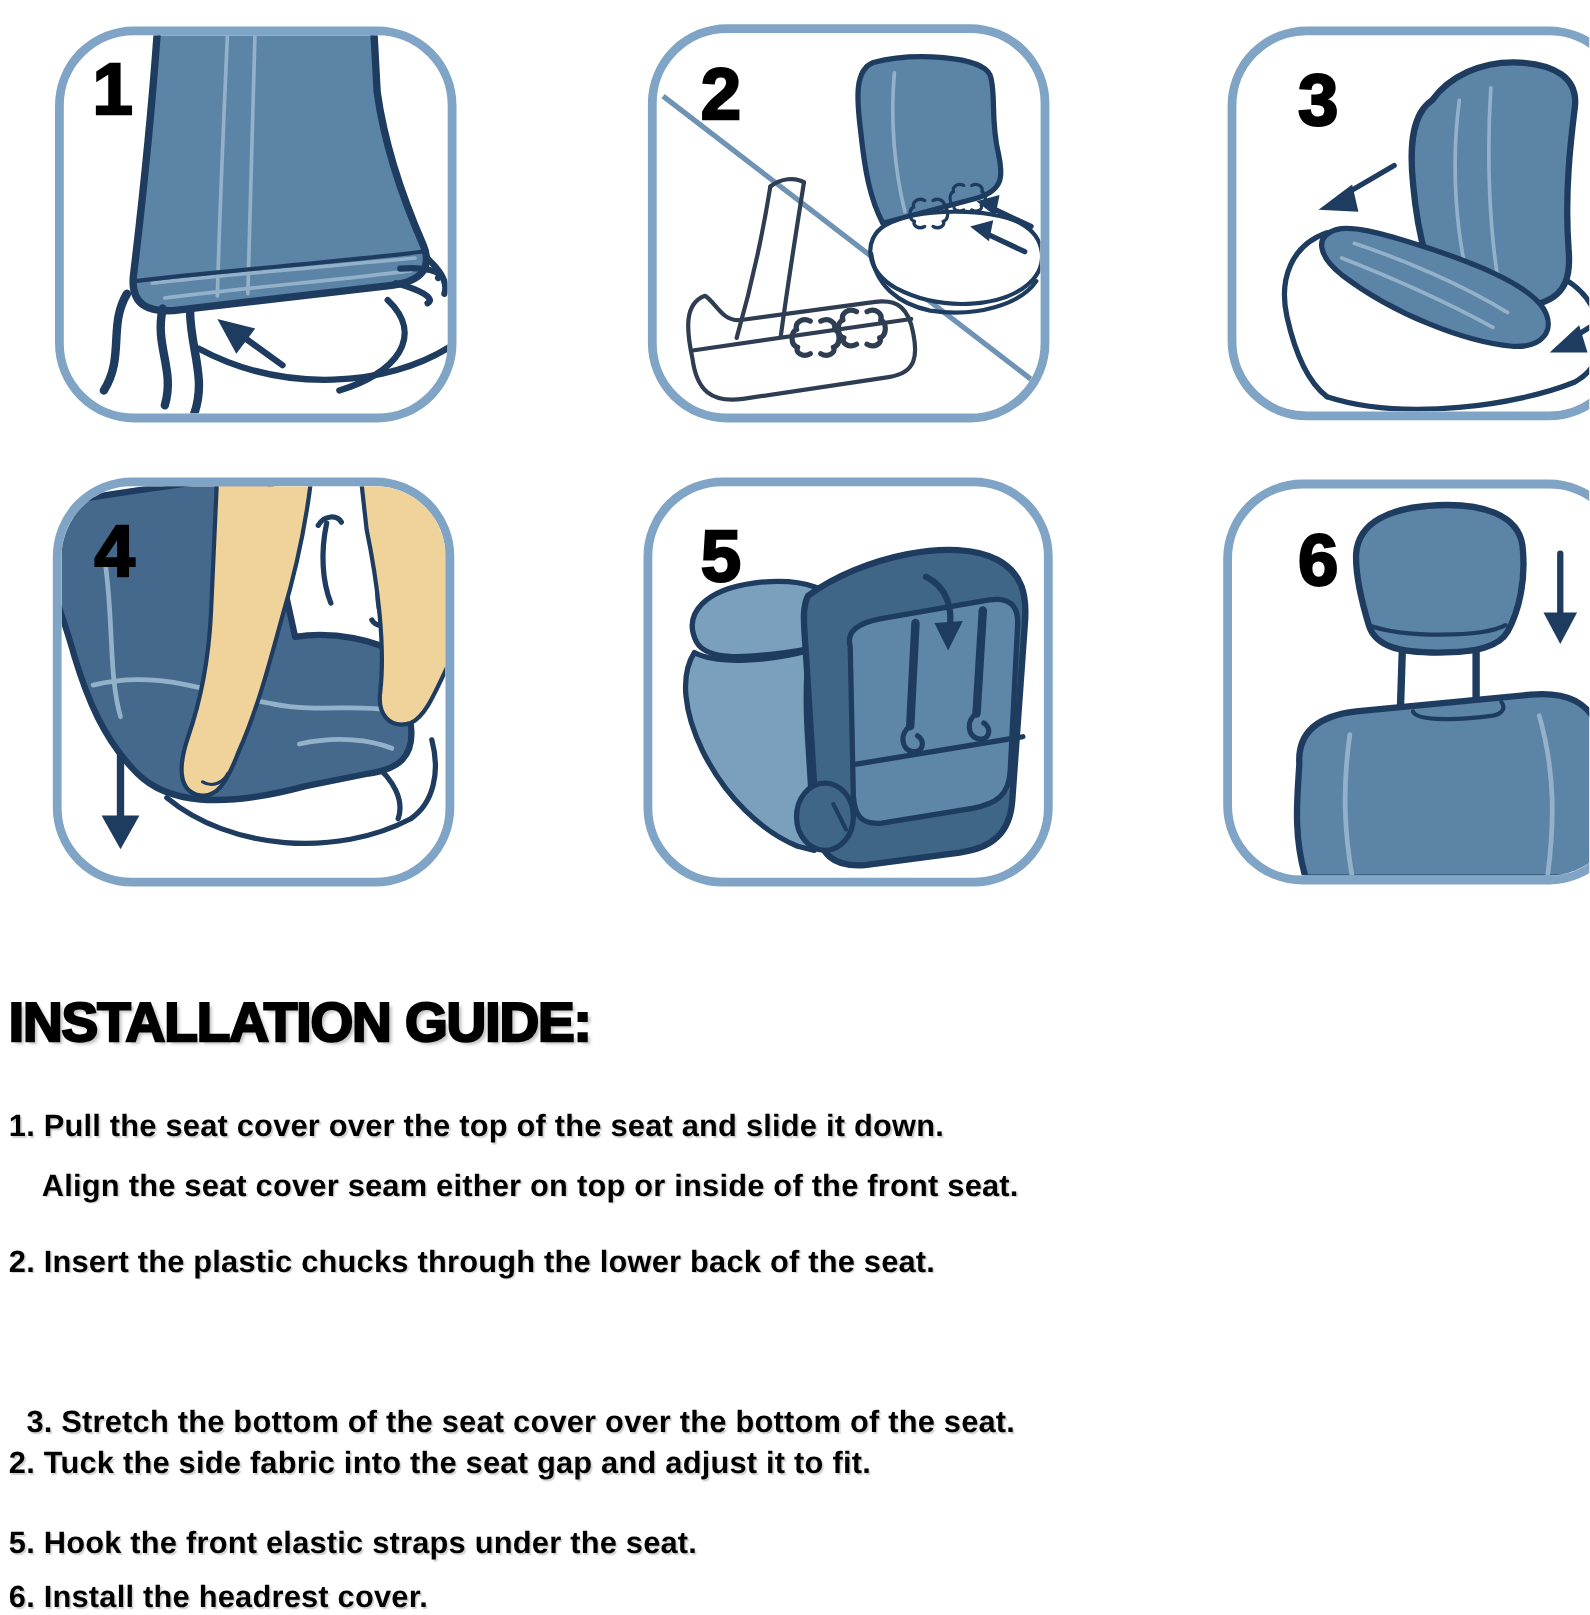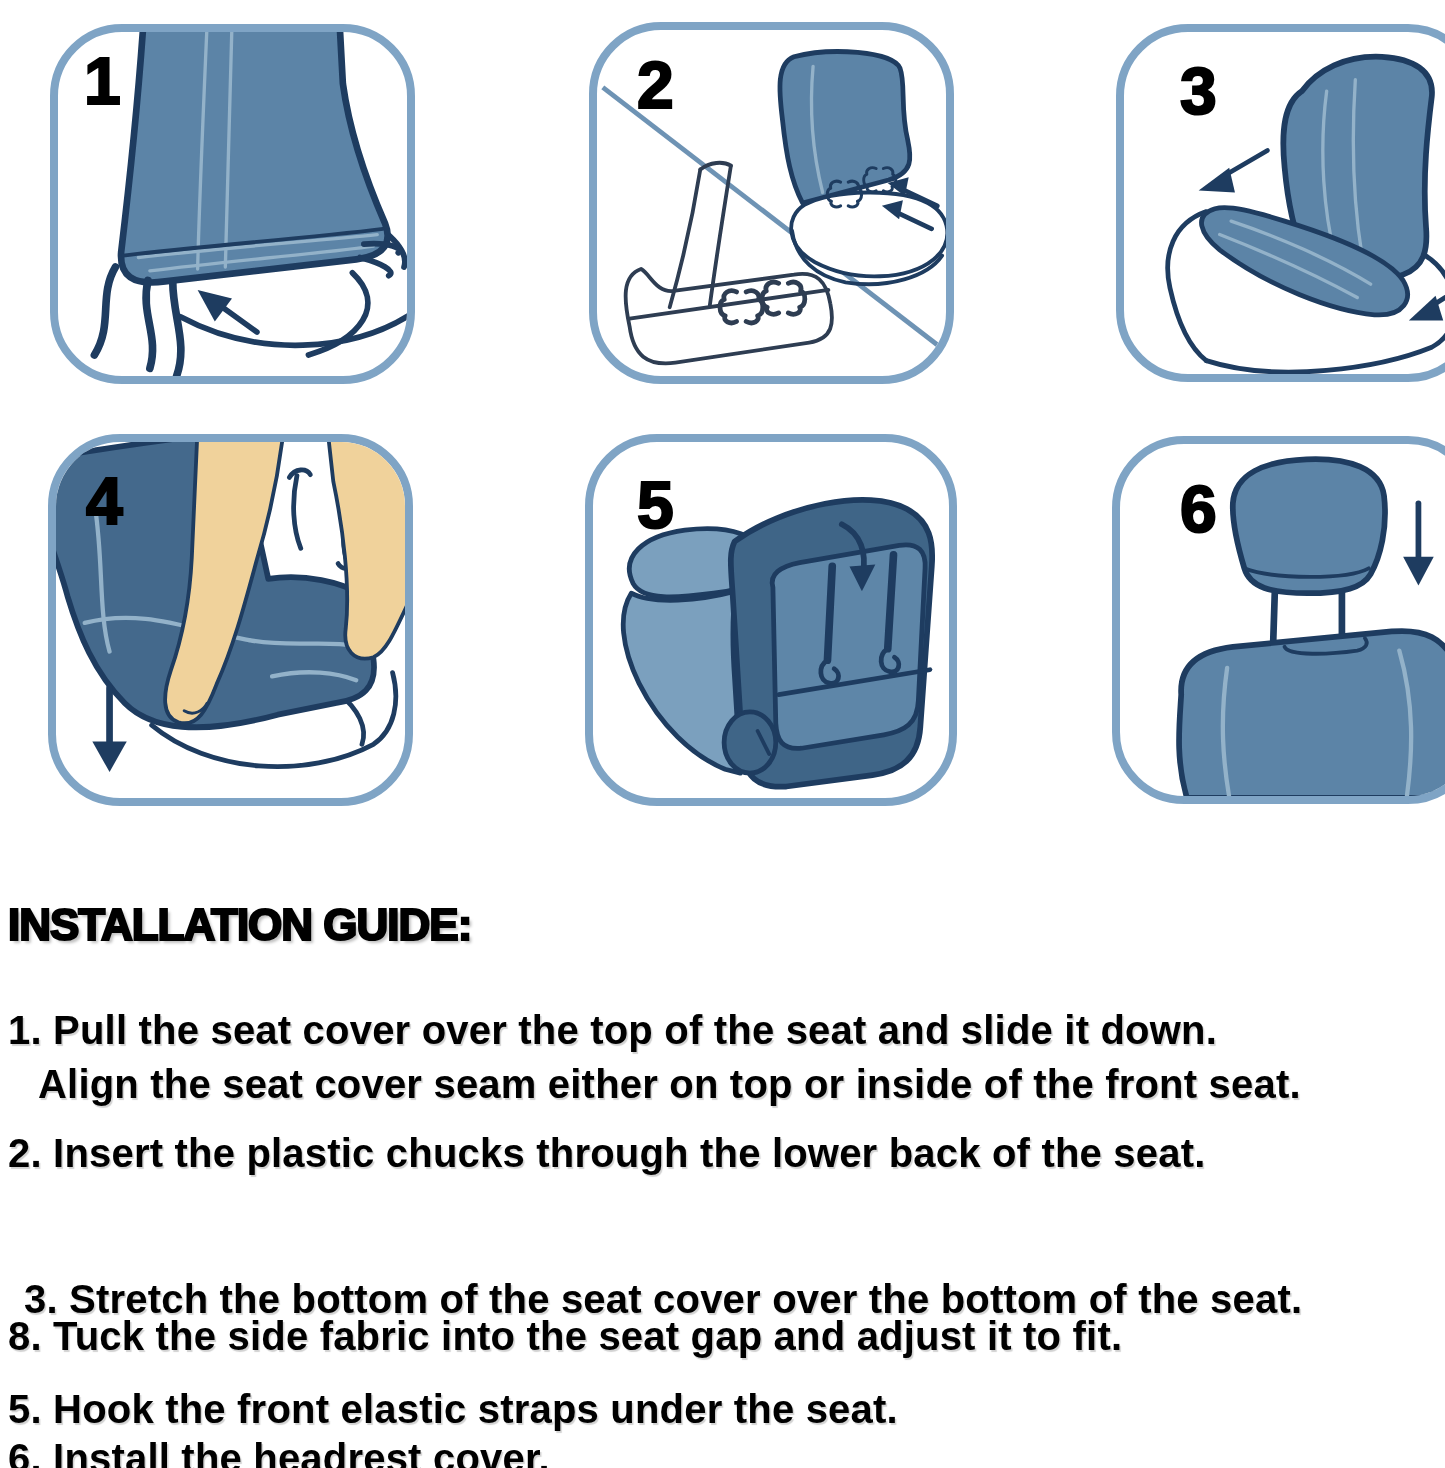--- a/index.html
+++ b/index.html
@@ -31,24 +31,24 @@
   .ln3,.ln4,.ln5,.ln6,.ln7,.ln8{stroke:#1e3c60;fill:none;stroke-linecap:round;stroke-linejoin:round;}
   .ln3{stroke-width:3;} .ln4{stroke-width:4;} .ln5{stroke-width:5;}
   .ln6{stroke-width:6;} .ln7{stroke-width:7;} .ln8{stroke-width:8;}
   .seam{stroke:#93b2c9;stroke-width:3.5;fill:none;stroke-linecap:round;}
   .seam4{stroke:#93b2c9;stroke-width:4.5;fill:none;stroke-linecap:round;}
   .lg4,.lg5{stroke:#2e3d52;fill:none;stroke-linecap:round;stroke-linejoin:round;}
   .lg4{stroke-width:4;} .lg5{stroke-width:5;}
   .hd{fill:#1e3c60;stroke:none;}
 
   
-  .title{position:absolute;left:8px;top:900px;margin:0;color:#000;font-size:44px;font-weight:900;
+  .title{position:absolute;left:8px;top:900px;margin:0;color:#000;font-size:50px;font-weight:900;
          letter-spacing:-1px;-webkit-text-stroke:2.2px #000;
          text-shadow:3px 3px 3px rgba(0,0,0,0.25);white-space:nowrap;text-align:right;}
-  .step{position:absolute;margin:0;color:#000;font-size:40px;font-weight:700;white-space:nowrap;
+  .step{position:absolute;margin:0;color:#000;font-size:28px;font-weight:700;white-space:nowrap;
         letter-spacing:0.2px;text-shadow:1.5px 1.5px 1px rgba(0,0,0,0.18);text-align:center;}
   #s0{left:8px; top:1008px;}
   #s1{left:38px;top:1062px;}
   #s2{left:8px; top:1131px;}
   #s3{left:45px;top:1192px;}
   #s4{left:24px; top:1252px;margin-top:25px;}
   #s5{left:8px; top:1314px;}
   #s6{left:8px; top:1375px;margin-top:12px;}
   #s7{left:8px; top:1436px;}
 </style>
@@ -241,17 +241,17 @@
       </g>
     </svg>
   </figure>
 
   <h1 class="title">INSTALLATION GUIDE:</h1>
 
   <p class="step" id="s0">1. Pull the seat cover over the top of the seat and slide it down.</p>
   <p class="step" id="s1">Align the seat cover seam either on top or inside of the front seat.</p>
   <p class="step" id="s2">2. Insert the plastic chucks through the lower back of the seat.</p>
   <p class="step" id="s4">3. Stretch the bottom of the seat cover over the bottom of the seat.</p>
-  <p class="step" id="s5">8. Tuck the side fabric into the seat gap and adjust it to fit.</p>
+  <p class="step" id="s5">2. Tuck the side fabric into the seat gap and adjust it to fit.</p>
   <p class="step" id="s6">5. Hook the front elastic straps under the seat.</p>
   <p class="step" id="s7">6. Install the headrest cover.</p>
 
 </div>
 
 </body></html>

